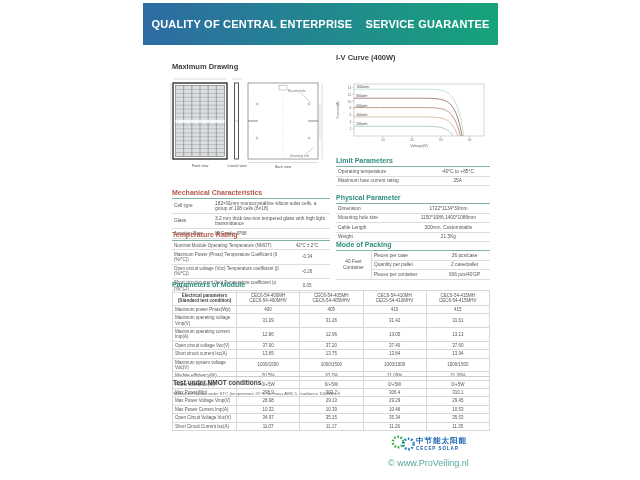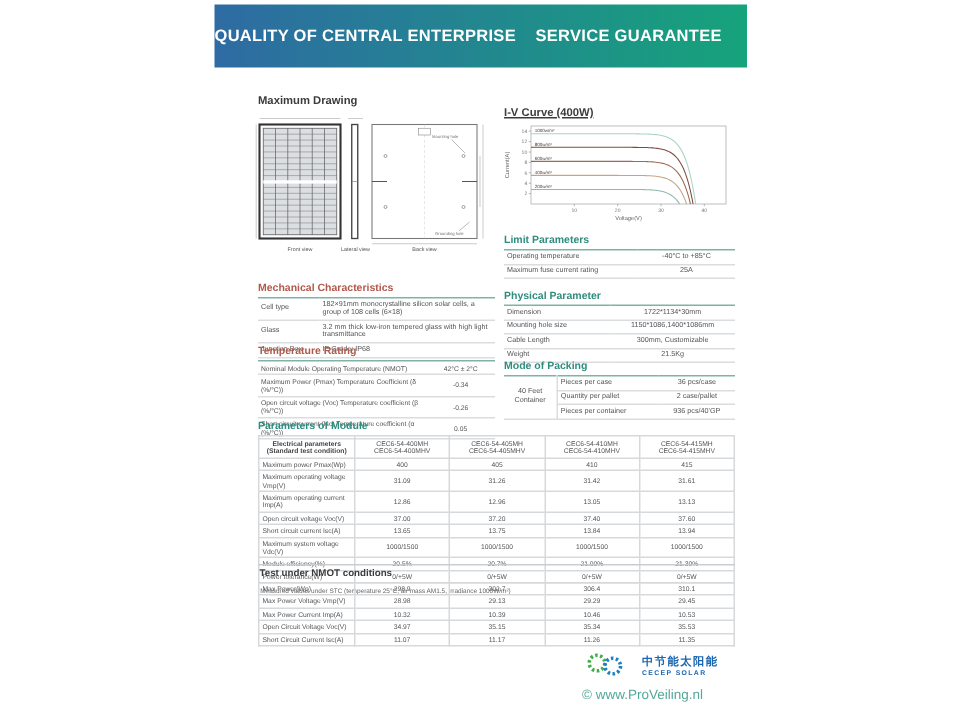--- a/index.html
+++ b/index.html
@@ -1,21 +1,21 @@
 <!DOCTYPE html>
 <html><head>
 <meta charset="utf-8">
 <style>
   html,body{margin:0;padding:0;background:#ffffff;}
   .page{position:relative;width:640px;height:480px;background:#fff;overflow:hidden;
         font-family:"Liberation Sans",sans-serif;-webkit-text-size-adjust:none;}
   .abs{position:absolute;}
   .header-bar{position:absolute;left:143px;top:3px;width:355px;height:42px;
       background:linear-gradient(90deg,#2e6ba3,#16a37b);color:#fff;display:flex;
-      align-items:center;font-weight:700;font-size:11px;
+      align-items:center;justify-content:center;font-weight:700;font-size:11px;
       letter-spacing:.2px;white-space:pre;}
   h3{margin:0 0 2px 0;font-size:7px;font-weight:700;}
   .teal{color:#2f8d7e;} .red{color:#b2584b;}
   h2.sec{position:absolute;margin:0;font-size:7.5px;font-weight:700;color:#3c3c3c;}
   table{border-collapse:collapse;width:100%;}
   .kv{border-top:1.5px solid #7fb3a5;}
   .kv td{font-size:4.8px;color:#555;padding:1.5px 2px;border-bottom:1px solid #dadddf;line-height:1.15;}
   .kv .v{text-align:center;}
   .limit .k{width:58%;} .physical .k{width:46%;}
   .mech .k{width:26%;} .mech .v{text-align:left;}
@@ -24,21 +24,21 @@
   .packing .k{width:44%;}
   .big{table-layout:fixed;}
   .big th,.big td{border:1px solid #d6d9db;font-size:4.5px;color:#555;padding:1px 2px;
       font-weight:400;text-align:center;line-height:1.2;overflow:hidden;}
   .big thead th{padding:1.5px 2px;}
   .big .corner div{font-weight:700;color:#444;}
   .big tbody th{text-align:left;}
   .big .note{text-align:left;font-size:4.3px;color:#666;border-left:none;border-right:none;border-bottom:none;padding:1.5px 1px;}
   .nmot-head{margin:0 0 0 0;font-size:6.5px;font-weight:700;color:#3c3c3c;
       border-top:1px solid #c9cdcf;padding:2px 0 2px 1px;}
-  .logo-row{position:absolute;left:390px;top:433px;display:flex;align-items:center;gap:12px;}
+  .logo-row{position:absolute;left:390px;top:433px;display:flex;align-items:center;gap:0;}
   .logo-text .cn{font-size:7.5px;font-weight:700;color:#1b66b0;letter-spacing:1px;}
   .logo-text .en{font-size:4.6px;font-weight:700;color:#1b66b0;letter-spacing:.9px;}
   .copyright{position:absolute;left:388px;top:458px;width:110px;text-align:left;
       font-size:9px;color:#55a79b;}
 </style>
 </head>
 <body>
 
 <div class="page">
 
@@ -98,21 +98,21 @@
     <line x1="131" y1="17" x2="140" y2="26" stroke="#888" stroke-width="0.4"></line>
     <text x="118" y="16" font-size="2.8" fill="#777">Mounting hole</text>
     <line x1="136" y1="78" x2="143" y2="72" stroke="#888" stroke-width="0.4"></line>
     <text x="120" y="80.5" font-size="2.8" fill="#777">Grounding hole</text>
     <line x1="152" y1="7" x2="152" y2="83" stroke="#aaa" stroke-width="0.4"></line>
     <line x1="150" y1="28" x2="150" y2="62" stroke="#aaa" stroke-width="0.4"></line>
     <line x1="78" y1="86.5" x2="148" y2="86.5" stroke="#aaa" stroke-width="0.4"></line>
     <text x="113" y="91.5" font-size="3.6" fill="#555" text-anchor="middle">Back view</text>
   </svg>
 
-  <h2 class="sec" style="left:336px;top:70px;text-decoration:underline;">I-V Curve (400W)</h2>
+  <h2 class="sec" style="left:336px;top:53px;">I-V Curve (400W)</h2>
   <svg class="abs" id="iv-chart" style="left:334px;top:78px;" width="156" height="76" viewBox="0 0 156 76">
       <rect x="20" y="6" width="130" height="52" fill="none" stroke="#aaaaaa" stroke-width="0.5"></rect>
       <line x1="48.888888888888886" y1="58" x2="48.888888888888886" y2="59.5" stroke="#888" stroke-width="0.4"></line>
       <text x="48.888888888888886" y="63.2" font-size="3.4" fill="#777" text-anchor="middle">10</text>
       <line x1="77.77777777777777" y1="58" x2="77.77777777777777" y2="59.5" stroke="#888" stroke-width="0.4"></line>
       <text x="77.77777777777777" y="63.2" font-size="3.4" fill="#777" text-anchor="middle">20</text>
       <line x1="106.66666666666667" y1="58" x2="106.66666666666667" y2="59.5" stroke="#888" stroke-width="0.4"></line>
       <text x="106.66666666666667" y="63.2" font-size="3.4" fill="#777" text-anchor="middle">30</text>
       <line x1="135.55555555555554" y1="58" x2="135.55555555555554" y2="59.5" stroke="#888" stroke-width="0.4"></line>
       <text x="135.55555555555554" y="63.2" font-size="3.4" fill="#777" text-anchor="middle">40</text>

